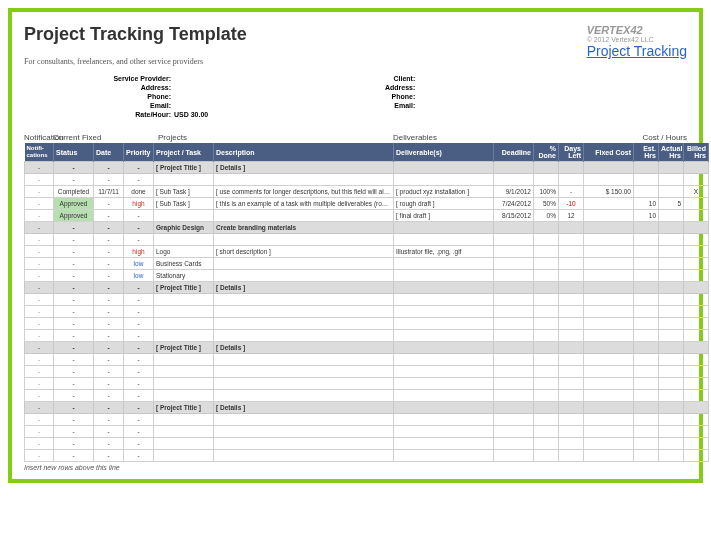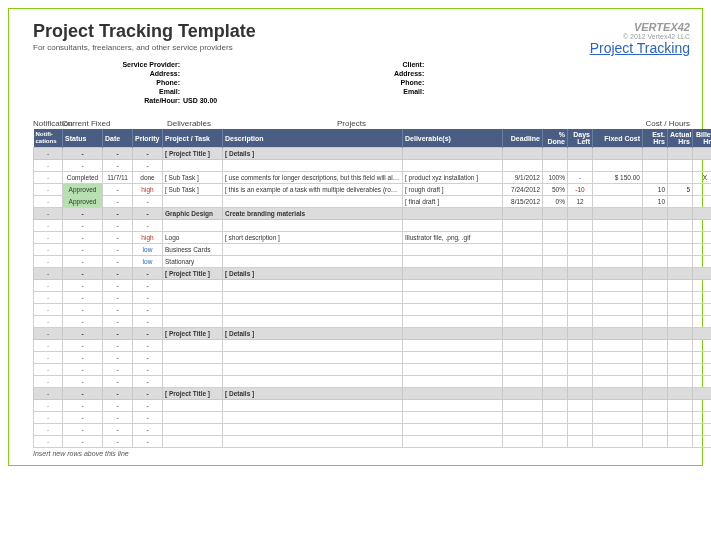--- a/index.html
+++ b/index.html
@@ -5,28 +5,28 @@
   * { box-sizing: border-box; }
   body {
     margin: 0;
     font-family: Arial, sans-serif;
     font-size: 7px;
     background: #fff;
     padding: 8px;
     width: 711px;
   }
   .page {
-    border: 1px solid #84cc16;
-    padding: 12px 12px 8px 24px;
+    border: 4px solid #84cc16;
+    padding: 12px 12px 8px 12px;
     position: relative;
   }
   .header { position: relative; margin-bottom: 8px; }
   .title { font-size: 18px; font-weight: bold; color: #333; }
-  .subtitle { font-size: 8px; color: #555; margin-top: 1px; }
-  .brand { position: absolute; right: 0; top: 0; text-align: right; }
+  .subtitle { font-size: 8px; color: #555; margin-top: 12px; font-family: Liberation Serif, serif; }
+  .brand { position: absolute; right: 0; top: 0; text-align: left; }
   .brand-logo { font-size: 11px; color: #999; font-style: italic; font-weight: bold; }
   .brand-copy { font-size: 7px; color: #999; }
   .brand-link { font-size: 14px; color: #2a64c7; text-decoration: underline; }
   .info-blocks { display: flex; gap: 140px; margin-left: 80px; margin-bottom: 14px; }
   .info-block { }
   .info-row { display: flex; line-height: 9px; }
   .info-label { width: 70px; text-align: right; font-weight: bold; font-size: 7px; padding-right: 3px;}
   .info-val { font-size: 7px; }
   .section-labels { display: flex; font-size: 8px; color: #444; }
   .section-labels > div { padding-bottom: 1px; }
@@ -115,22 +115,22 @@
       <div class="info-row">
           <div class="info-label">Email:</div>
           <div class="info-val"></div>
         </div>
     </div>
   </div>
 
   <div class="section-labels">
     <div style="width:29px">Notification</div>
     <div style="width:105px">Current Fixed</div>
+    <div style="width:235px">Projects</div>
     <div style="width:170px">Deliverables</div>
-    <div style="width:235px">Projects</div>
     <div style="flex:1;text-align:right;padding-left:4px">Cost / Hours</div>
   </div>
 
   <table>
     <colgroup>
       <col style="width:29px">
         <col style="width:40px">
         <col style="width:30px">
         <col style="width:30px">
       <col style="width:60px">

